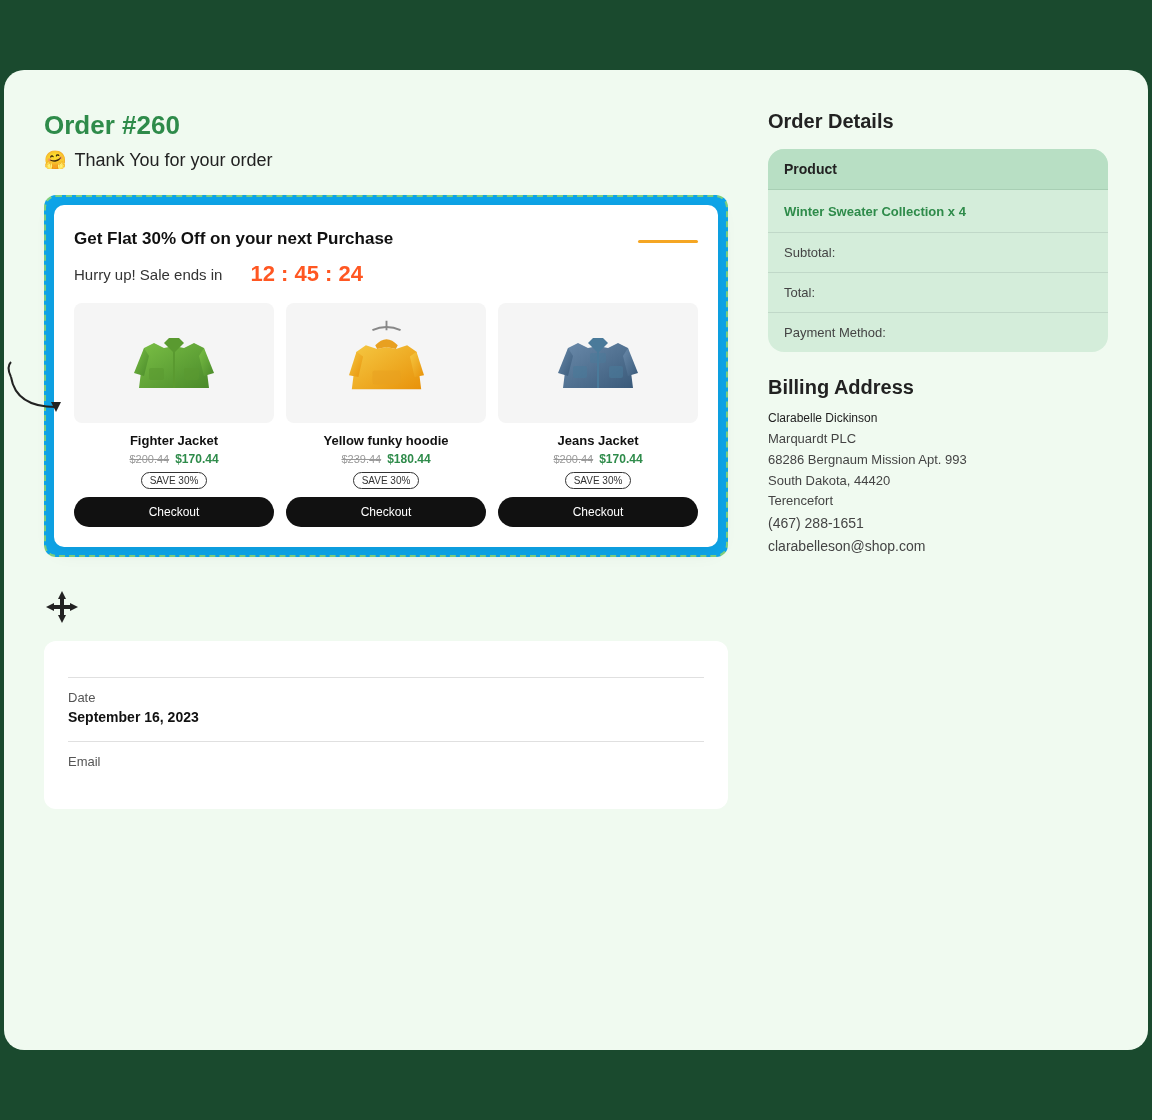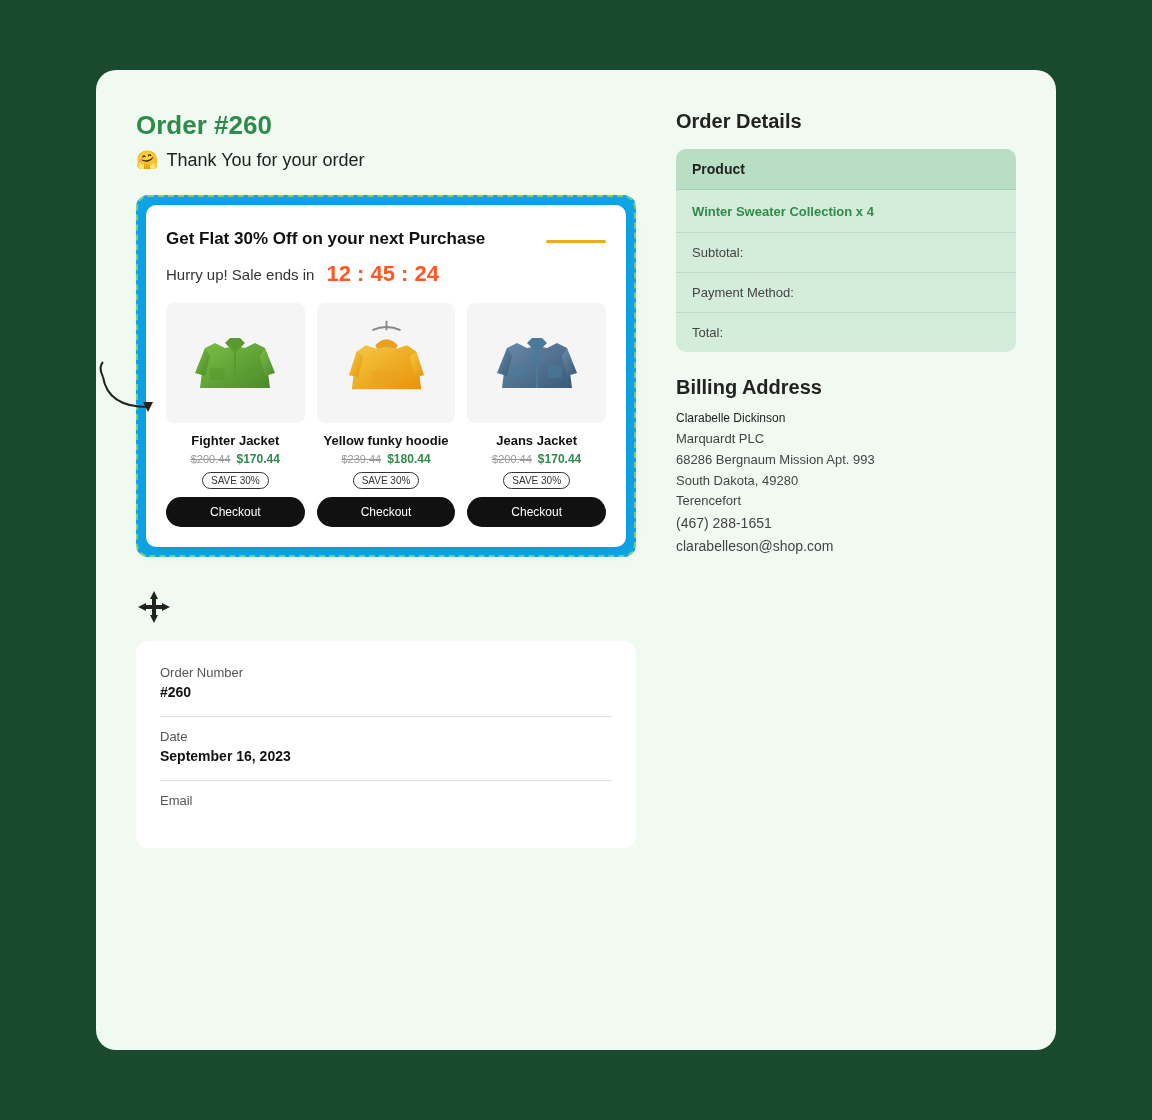--- a/index.html
+++ b/index.html
@@ -8,21 +8,21 @@
       display: flex;
       justify-content: center;
       align-items: center;
       min-height: 1120px;
       width: 1152px;
       font-family: -apple-system, BlinkMacSystemFont, 'Segoe UI', sans-serif;
     }
     .main-card {
       background: #f0faf0;
       border-radius: 20px;
-      width: 960px;
+      width: 1144px;
       min-height: 980px;
       display: flex;
       flex-direction: column;
       padding: 40px 40px 40px 40px;
       position: relative;
       overflow: hidden;
     }
     .content-row {
       display: flex;
       gap: 40px;
@@ -81,21 +81,21 @@
       background: #f5a623;
       border-radius: 2px;
       margin-top: 4px;
     }
     .sale-ends {
       font-size: 15px;
       color: #333;
       margin-bottom: 16px;
       display: flex;
       align-items: center;
-      gap: 12px;
+      gap: 28px;
     }
     .timer {
       color: #ff5722;
       font-size: 22px;
       font-weight: 700;
     }
     .products-row {
       display: flex;
       gap: 12px;
     }
@@ -185,21 +185,21 @@
     }
     
     .order-details-title {
       font-size: 20px;
       font-weight: 700;
       color: #222;
       margin-bottom: 16px;
     }
     .details-table {
       background: #d4edda;
-      border-radius: 10px;
+      border-radius: 16px;
       overflow: hidden;
       margin-bottom: 24px;
     }
     .dt-header {
       background: #b8dfc4;
       padding: 12px 16px;
       font-size: 14px;
       font-weight: 600;
       color: #222;
       border-bottom: 1px solid #a8cfb4;
@@ -409,24 +409,20 @@
         </svg>
       </div>
 
       <div style="display:flex; align-items:center; justify-content:flex-start; margin-bottom:16px; margin-left:0px;">
         <svg width="36" height="36" viewBox="0 0 36 36">
           <polygon points="18,2 22,10 20,10 20,16 26,16 26,14 34,18 26,22 26,20 20,20 20,26 22,26 18,34 14,26 16,26 16,20 10,20 10,22 2,18 10,14 10,16 16,16 16,10 14,10" fill="#222"></polygon>
         </svg>
       </div>
 
       <div class="order-info-card">
-        <div class="info-row">
-          <div class="info-label">Order Number</div>
-          <div class="info-value">#260</div>
-        </div>
         <hr class="info-divider">
         <div class="info-row">
           <div class="info-label">Date</div>
           <div class="info-value">September 16, 2023</div>
         </div>
         <hr class="info-divider">
         <div class="info-row">
           <div class="info-label">Email</div>
         </div>
       </div>
@@ -438,36 +434,36 @@
       <div class="details-table">
         <div class="dt-header">Product</div>
         <div class="dt-product-row">
           <span class="product-link">Winter Sweater Collection x 4</span>
         </div>
         <div class="dt-row">
           <span class="dt-label">Subtotal:</span>
           <span class="dt-value"></span>
         </div>
         <div class="dt-row">
+          <span class="dt-label">Total:</span>
+          <span class="dt-value"></span>
+        </div>
+        <div class="dt-row">
           <span class="dt-label">Payment Method:</span>
-          <span class="dt-value"></span>
-        </div>
-        <div class="dt-row">
-          <span class="dt-label">Total:</span>
           <span class="dt-value"></span>
         </div>
       </div>
 
       <div class="billing-section">
         <h2 class="billing-title">Billing Address</h2>
         <div class="billing-name">Clarabelle Dickinson</div>
         <div class="billing-address">
           <span>Marquardt PLC</span><br>
           <span>68286 Bergnaum Mission Apt. 993</span><br>
-          <span>South Dakota, 49280</span><br>
+          <span>South Dakota, 44420</span><br>
           <span>Terencefort</span>
         </div>
         <div class="billing-contact">
           <span>(467) 288-1651</span><br>
           <span>clarabelleson@shop.com</span>
         </div>
       </div>
     </div>
   </div>
 </div>

